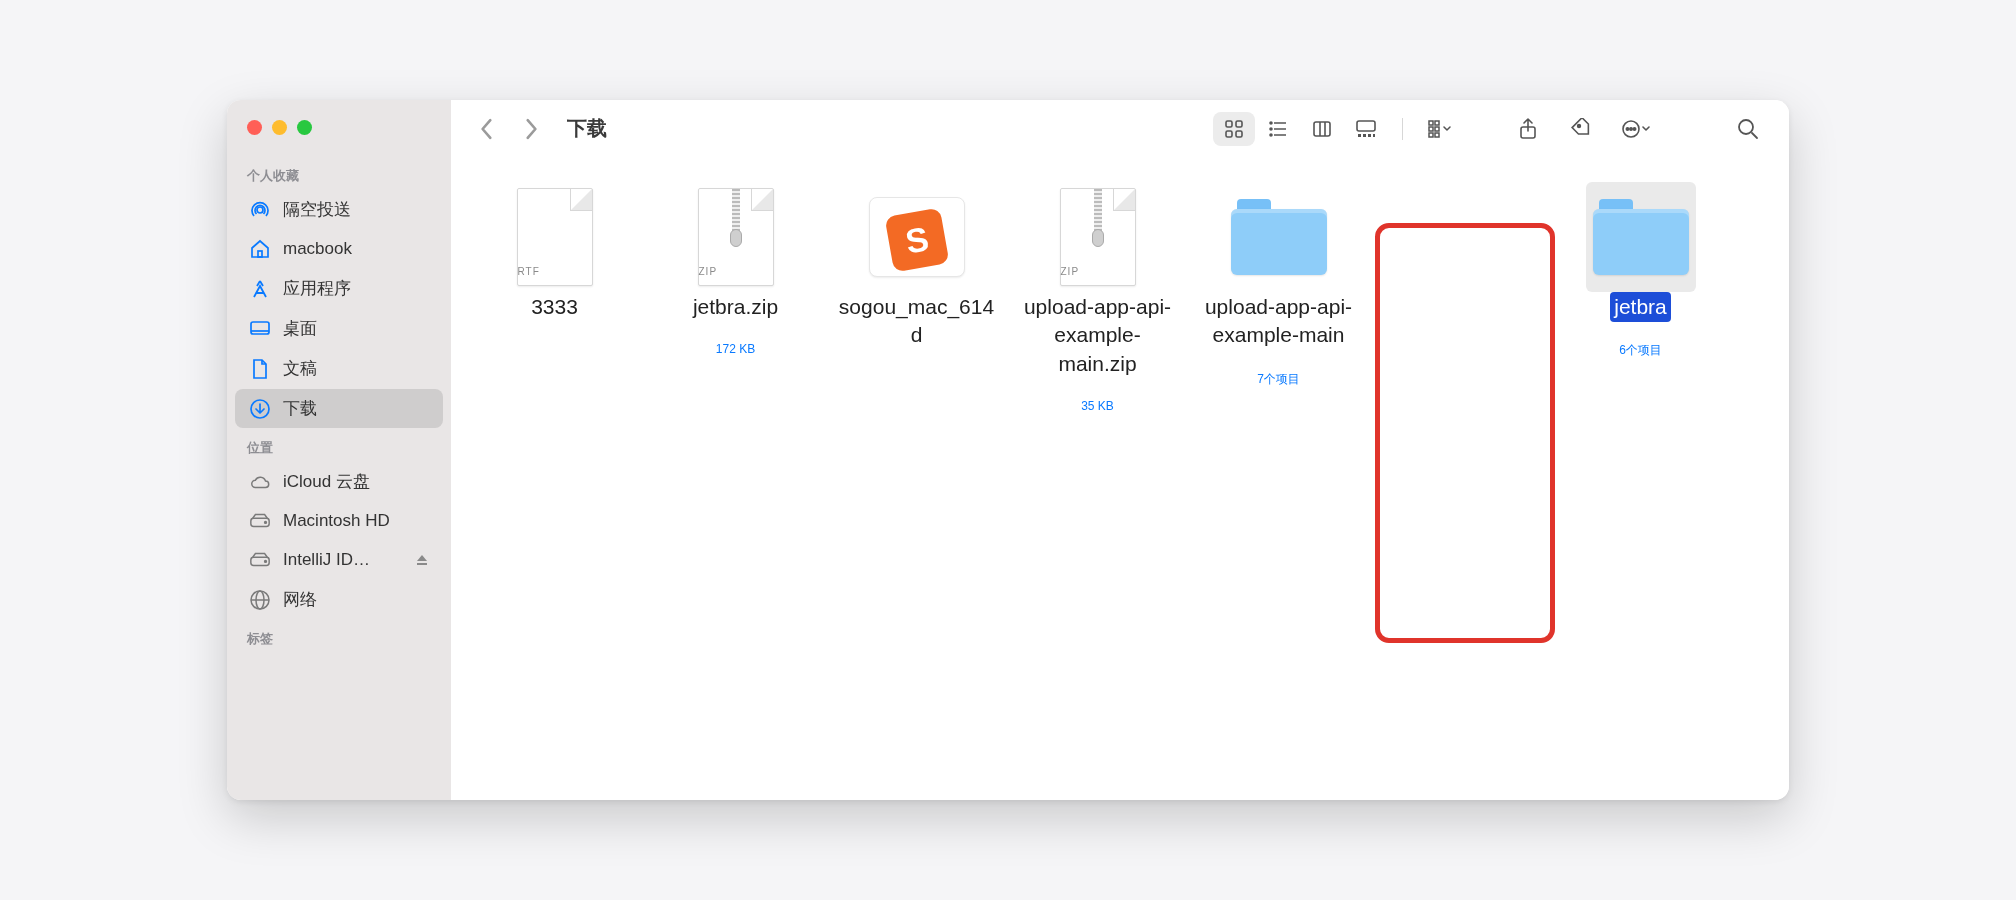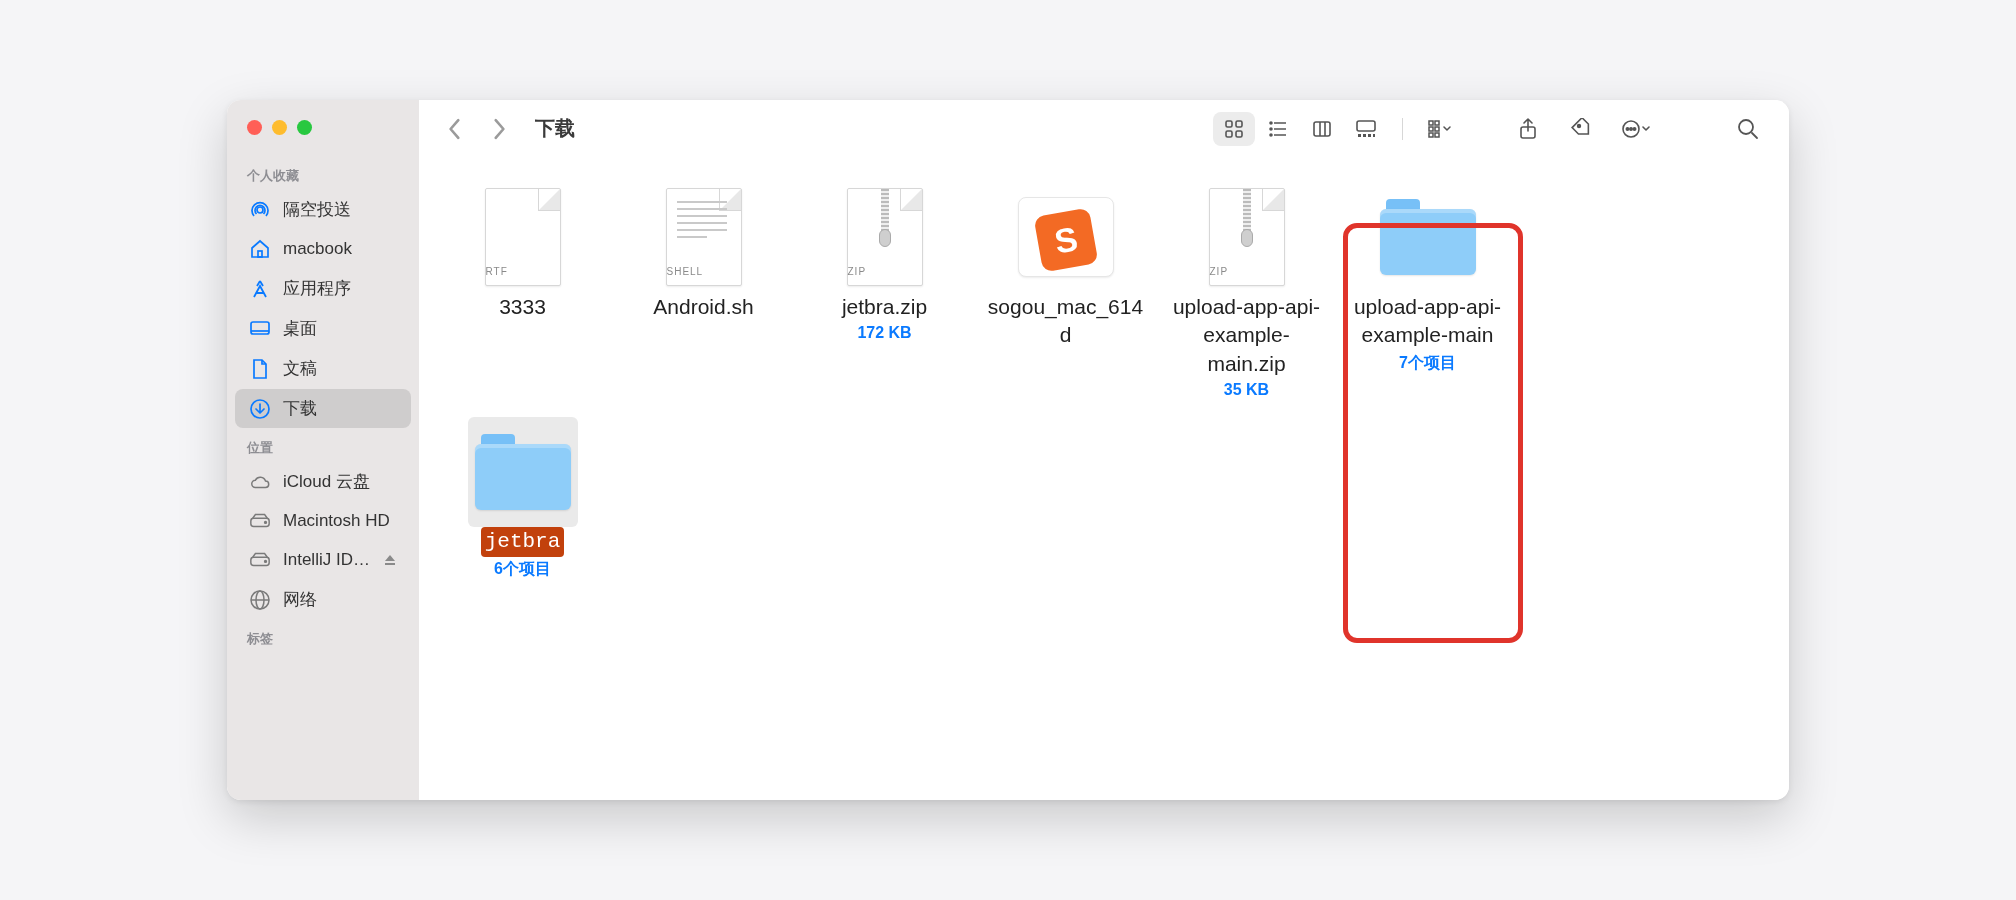--- a/index.html
+++ b/index.html
@@ -12,21 +12,21 @@
 .window {
   width: 1562px; height: 700px;
   background: #fff;
   border-radius: 14px;
   box-shadow: 0 18px 50px rgba(0,0,0,.18), 0 2px 6px rgba(0,0,0,.08);
   display: flex;
   overflow: hidden;
   position: relative;
 }
 .sidebar {
-  width: 192px; height: 100%;
+  width: 224px; height: 100%;
   background: #e9e6e6;
   padding: 14px 0 0 0;
   display: flex; flex-direction: column;
   font-size: 16px;
   color: #3a3a3a;
 }
 .traffic { display: flex; gap: 10px; padding: 6px 0 22px 20px; }
 .tl { width: 15px; height: 15px; border-radius: 50%; }
 .tl.red { background:#ff5f57; } .tl.yellow{background:#febc2e;} .tl.green{background:#28c840;}
 .sb-section { font-size: 13px; color: #8e8e93; padding: 10px 20px 4px; font-weight: 600; }
@@ -54,22 +54,22 @@
 .tb-btn { width:42px;height:34px;display:flex;align-items:center;justify-content:center;color:#555;border-radius:8px; margin:0 1px;}
 .tb-btn.active { background:#ececec; }
 .tb-sep { width:1px;height:22px;background:#d7d7d7;margin:0 6px;}
 .tb-icon { width:30px; height:30px; display:flex;align-items:center;justify-content:center;color:#555;margin:0 8px;}
 
 .content { flex:1; padding: 24px 18px; overflow:auto; position:relative;}
 .grid { display:flex; flex-wrap:wrap; gap: 0 10px; }
 .item { width: 171px; display:flex; flex-direction:column; align-items:center; text-align:center; margin-bottom:18px;}
 .icon-box { width:110px; height:110px; display:flex;align-items:center;justify-content:center; position:relative;}
 .fname { font-size:21px; color:#222; line-height:1.35; max-width:165px; word-break:break-word; padding:1px 4px; border-radius:4px;}
-.fname.sel { background:#c2410c; color:#fff;font-family:Liberation Mono, monospace; }
-.fmeta { font-size:16px; color:#0a7aff; margin-top:2px;font-weight:bold; }
+.fname.sel { background:#1d4ed8; color:#fff; }
+.fmeta { font-size:12px; color:#0a7aff; margin-top:20px; }
 
 .file-page {
   width: 76px; height: 98px; background:#fff;
   border:1px solid #d7d7d7; border-radius:2px;
   position:relative;
   box-shadow: 0 1px 2px rgba(0,0,0,.08);
 }
 .file-page .corner {
   position:absolute; top:0; right:0; width:22px;height:22px;
   background:linear-gradient(135deg,transparent 49%, #e8e8e8 51%);
@@ -327,63 +327,46 @@
               <div class="file-page">
                 <div class="corner"></div>
                 <div class="lbl">RTF</div>
               </div>
             </div>
             <div class="fname">3333</div>
           </div>
           <div class="item">
             <div class="icon-box ">
               <div class="file-page">
+                <div class="zipper"></div>
+                <div class="zip-pull"></div>
                 <div class="corner"></div>
-                <div class="txt-lines">
-                  <div></div>
-                  <div></div>
-                  <div></div>
-                  <div></div>
-                  <div></div>
-                  <div style="width:60%"></div>
-                </div>
-                <div class="lbl">SHELL</div>
-              </div>
-            </div>
-            <div class="fname">Android.sh</div>
+                <div class="lbl">ZIP</div>
+              </div>
+            </div>
+            <div class="fname">jetbra.zip</div>
+            <div class="fmeta">172 KB</div>
+          </div>
+          <div class="item">
+            <div class="icon-box ">
+              <div class="app-box">
+                <div class="app-badge">S</div>
+              </div>
+            </div>
+            <div class="fname">sogou_mac_614d</div>
           </div>
           <div class="item">
             <div class="icon-box ">
               <div class="file-page">
                 <div class="zipper"></div>
                 <div class="zip-pull"></div>
                 <div class="corner"></div>
                 <div class="lbl">ZIP</div>
               </div>
             </div>
-            <div class="fname">jetbra.zip</div>
-            <div class="fmeta">172 KB</div>
-          </div>
-          <div class="item">
-            <div class="icon-box ">
-              <div class="app-box">
-                <div class="app-badge">S</div>
-              </div>
-            </div>
-            <div class="fname">sogou_mac_614d</div>
-          </div>
-          <div class="item">
-            <div class="icon-box ">
-              <div class="file-page">
-                <div class="zipper"></div>
-                <div class="zip-pull"></div>
-                <div class="corner"></div>
-                <div class="lbl">ZIP</div>
-              </div>
-            </div>
             <div class="fname">upload-app-api-example-main.zip</div>
             <div class="fmeta">35 KB</div>
           </div>
           <div class="item">
             <div class="icon-box ">
               <div class="folder">
                 <div class="tab"></div>
                 <div class="body"></div>
               </div>
             </div>

